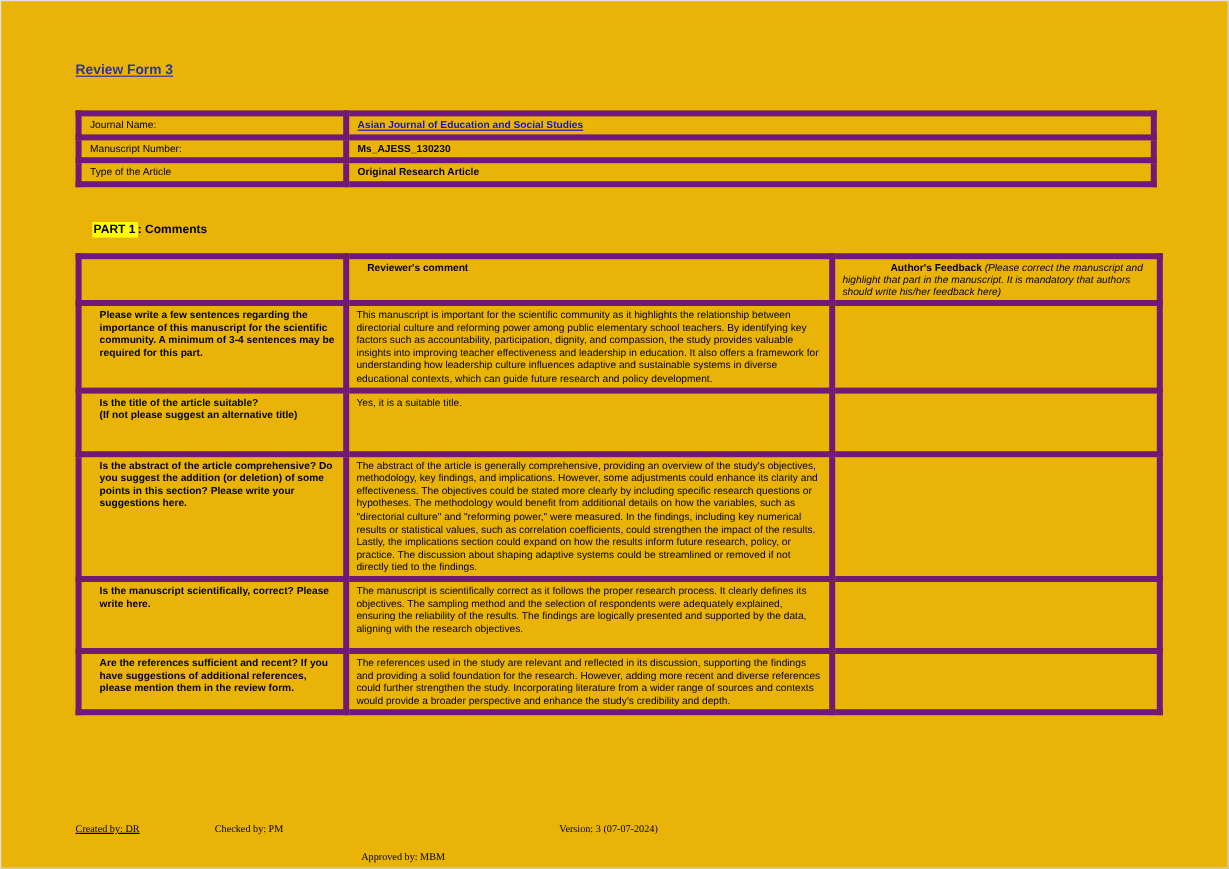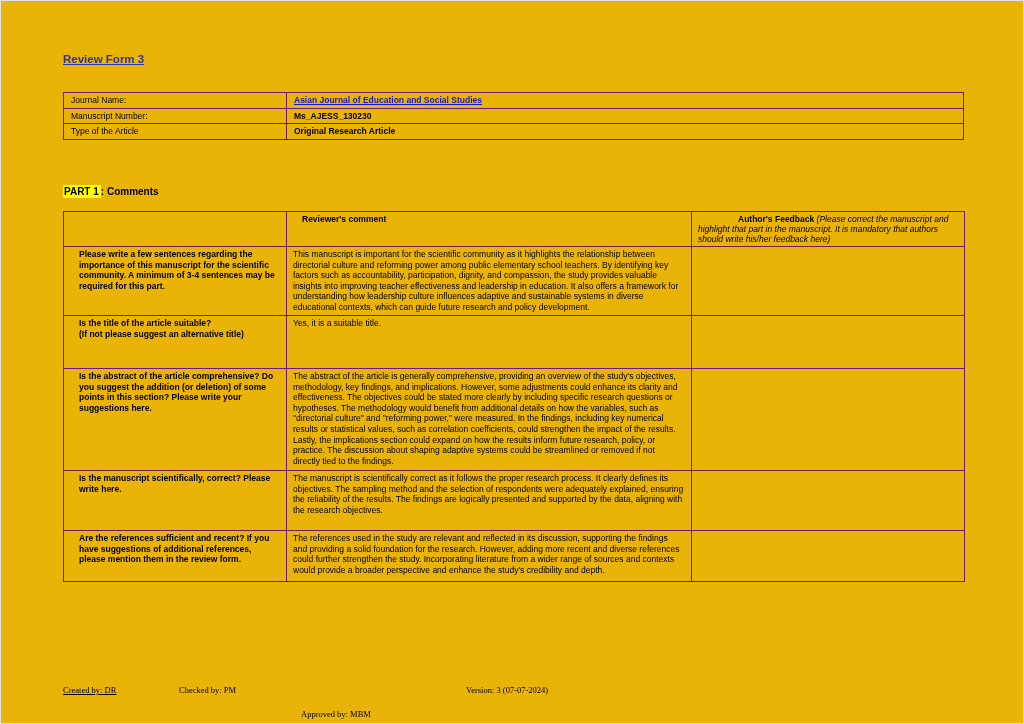--- a/index.html
+++ b/index.html
@@ -6,36 +6,36 @@
   .page{
     position:relative;width:1024px;height:724px;background:#eab308;
     border:1px solid #e2e2e2;box-sizing:border-box;overflow:hidden;
     font-family:"Liberation Sans",sans-serif;color:#000;
   }
   .doc-title{
     position:absolute;left:62px;top:52px;font-size:11.5px;font-weight:bold;
     text-decoration:underline;margin:0;
   }
   table{border-collapse:collapse;table-layout:fixed;}
-  td{border:1px solid #701a75;vertical-align:top;box-sizing:border-box;
+  td{border:5px solid #701a75;vertical-align:top;box-sizing:border-box;
      font-size:8.5px;line-height:10.6px;padding:2px 6px 2px 6px;overflow:hidden;}
   
   .info-table{position:absolute;left:62px;top:91px;width:901px;}
   .info-table col.c1{width:223px;}
   .info-table .info-label{font-weight:normal;padding-left:7px;}
   .info-table .info-value{font-weight:bold;padding-left:7px;}
   .info-table tr.r0 td{height:14px;}
   .info-table tr.r1 td{height:14px;}
   .info-table tr.r2 td{height:27px;}
   .info-table tr.r2 td.info-value{vertical-align:middle;}
   .info-table tr.r3 td{height:15px;}
   .info-table tr.r3 td.info-value{vertical-align:middle;margin-top:10px;}
   .journal-link{color:#1515d6;font-weight:bold;text-decoration:underline;cursor:pointer;}
   
-  .part-heading{position:absolute;left:62px;top:185px;font-size:10px;font-weight:bold;margin:0;}
+  .part-heading{position:absolute;left:76px;top:185px;font-size:10px;font-weight:bold;margin:0;}
   .part-highlight{background:#ffff00;padding:1px 2px 1px 1px;}
   
   .comments-table{position:absolute;left:62px;top:210px;width:901px;}
   .comments-table col.c1{width:223px;}
   .comments-table col.c2{width:405px;}
   .comments-table col.c3{width:273px;}
   .comments-table tr.hdr td{height:28px;}
   .comments-table tr.cr0 td{height:69px;}
   .comments-table tr.cr1 td{height:53px;}
   .comments-table tr.cr2 td{height:102px;}

